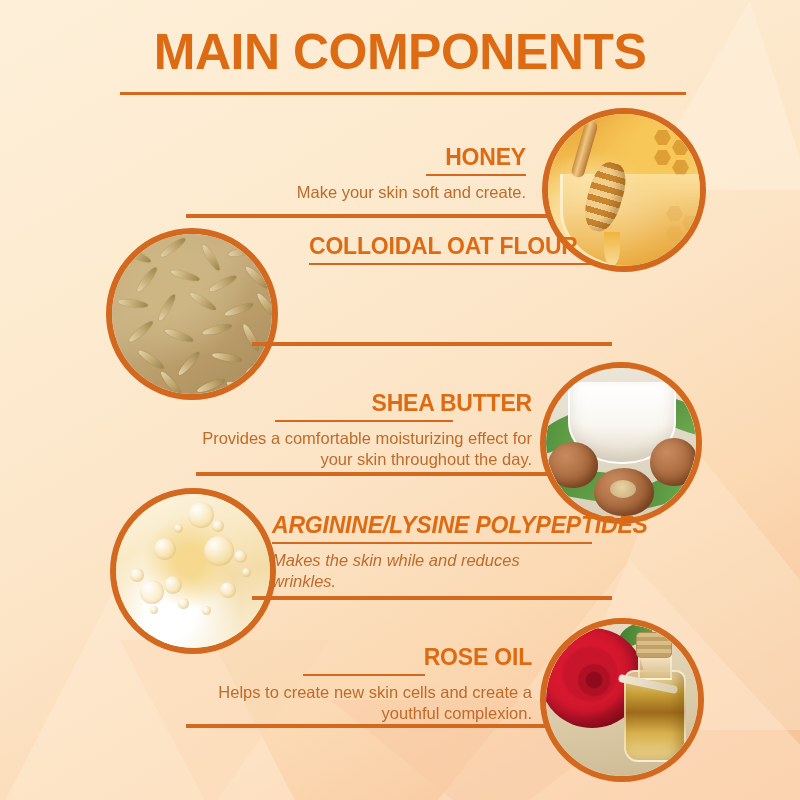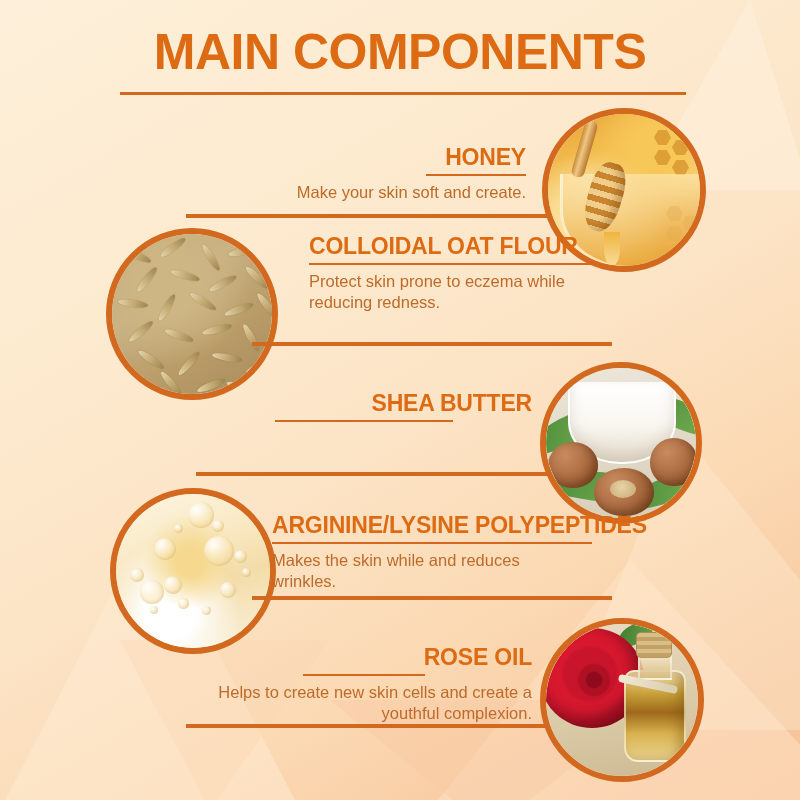--- a/index.html
+++ b/index.html
@@ -389,27 +389,27 @@
       <div class="grain" style="left:132px; top:128px;transform:rotate(-30deg);"></div>
       <div class="grain" style="left:44px;  top:146px;transform:rotate(50deg);"></div>
       <div class="grain" style="left:84px;  top:148px;transform:rotate(-22deg);"></div>
       <div class="grain" style="left:114px; top:150px;transform:rotate(18deg);"></div>
     </div>
   </div>
 
   <div class="block align-left" style="left:272px; top:233px; width:340px;margin-left:37px;">
     <div class="heading">COLLOIDAL OAT FLOUR</div>
     <div class="heading-rule" style="width:290px;"></div>
-    <div class="desc" style="max-width:320px;">Protect skin prone to eczema while reducing redness.</div>
   </div>
   <div class="block-rule" style="left:252px; top:342px; width:360px;"></div>
 
   <div class="block align-center" style="left:196px; top:390px; width:336px;">
     <div class="heading">SHEA BUTTER</div>
     <div class="heading-rule" style="width:178px; margin-left:auto; margin-right:auto;"></div>
+    <div class="desc">Provides a comfortable moisturizing effect for your skin throughout the day.</div>
   </div>
   <div class="block-rule" style="left:196px; top:472px; width:390px;"></div>
 
   <div class="circle" style="left:540px; top:362px; width:162px; height:162px;">
     <div class="inner">
       <div class="art-shea"></div>
       <div class="leaf" style="left:-12px; top:46px; width:78px; height:30px; transform:rotate(-18deg);"></div>
       <div class="leaf" style="left:96px;  top:34px; width:82px; height:28px; transform:rotate(26deg);"></div>
       <div class="leaf" style="left:10px;  top:104px;width:92px; height:30px; transform:rotate(10deg);"></div>
       <div class="leaf" style="left:88px;  top:108px;width:74px; height:26px; transform:rotate(-14deg);"></div>
@@ -434,21 +434,21 @@
       <div class="bub" style="left:14px;  top:74px; width:14px; height:14px;"></div>
       <div class="bub" style="left:24px;  top:86px; width:24px; height:24px;"></div>
       <div class="bub" style="left:48px;  top:82px; width:18px; height:18px;"></div>
       <div class="bub" style="left:104px; top:88px; width:16px; height:16px;"></div>
       <div class="bub" style="left:62px;  top:104px;width:11px; height:11px;"></div>
       <div class="bub" style="left:34px;  top:112px;width:8px;  height:8px;"></div>
       <div class="bub" style="left:86px;  top:112px;width:9px;  height:9px;"></div>
     </div>
   </div>
 
-  <div class="block align-left" style="left:272px; top:512px; width:340px;">
+  <div class="block align-left" style="left:272px; top:512px; width:340px;font-style:italic;">
     <div class="heading">ARGININE/LYSINE POLYPEPTIDES</div>
     <div class="heading-rule" style="width:320px;"></div>
     <div class="desc" style="max-width:310px;">Makes the skin while and reduces wrinkles.</div>
   </div>
   <div class="block-rule" style="left:252px; top:596px; width:360px;"></div>
 
   <div class="block align-center" style="left:196px; top:644px; width:336px;">
     <div class="heading">ROSE OIL</div>
     <div class="heading-rule" style="width:122px; margin-left:auto; margin-right:auto;"></div>
     <div class="desc">Helps to create new skin cells and create a youthful complexion.</div>

